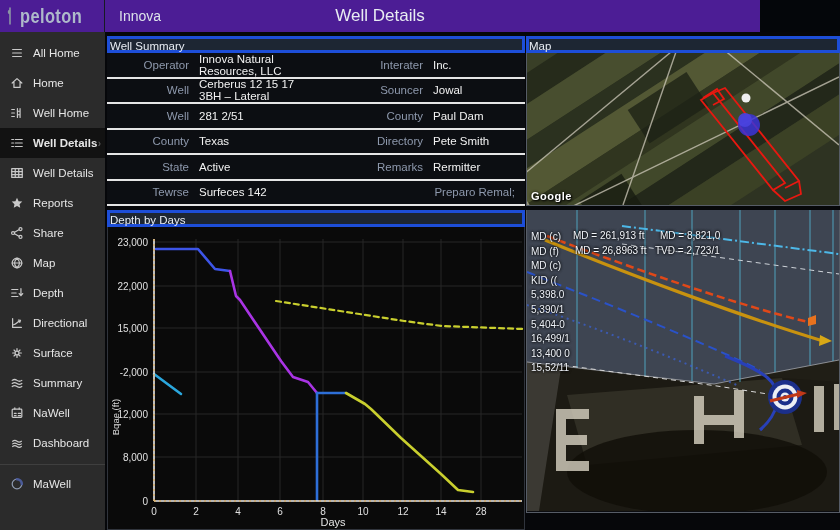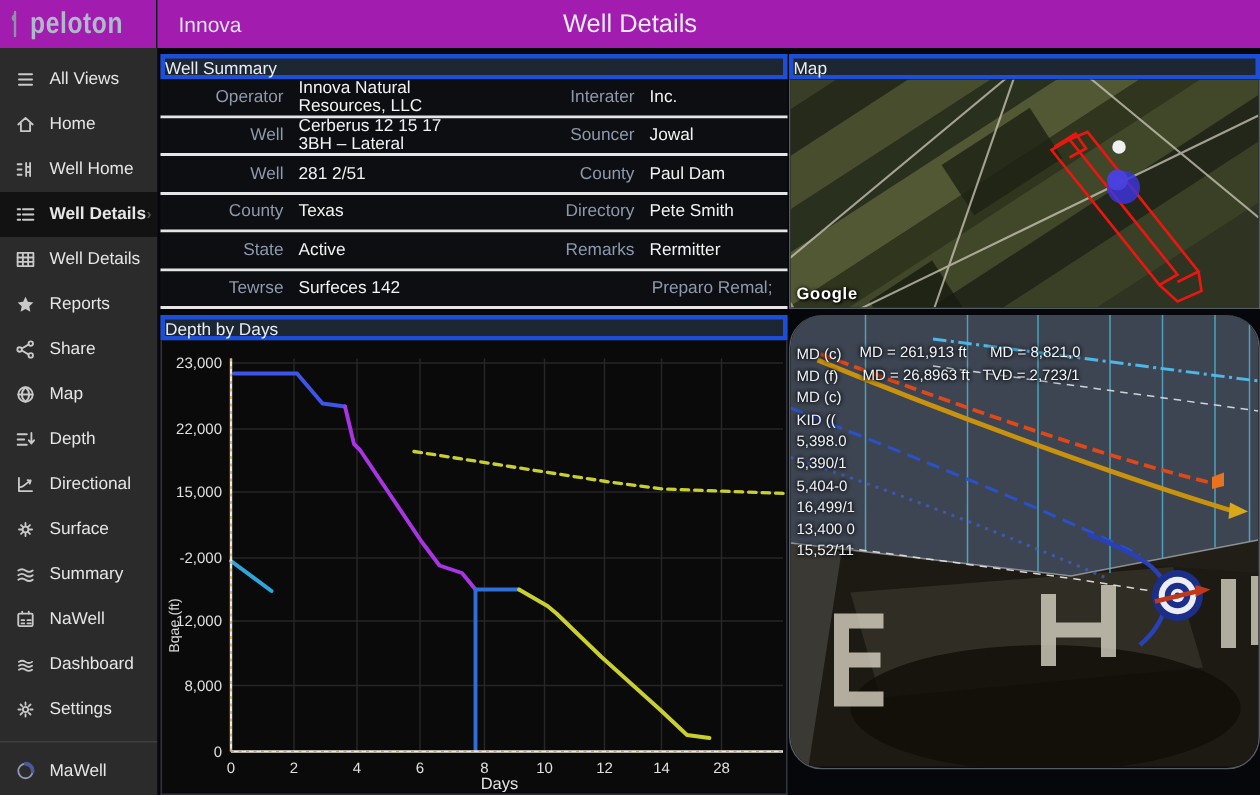--- a/index.html
+++ b/index.html
@@ -1,19 +1,19 @@
 <!DOCTYPE html>
 <html><head>
 <meta charset="utf-8">
 <style>
   html,body{margin:0;padding:0;background:#000;}
   .app{position:relative;width:840px;height:530px;background:#04060a;overflow:hidden;
        font-family:"Liberation Sans",sans-serif;-webkit-font-smoothing:antialiased;}
   
-  .topbar{position:absolute;left:0;top:0;width:840px;height:32px;background:#a21caf;
+  .topbar{position:absolute;left:0;top:0;width:760px;height:32px;background:#4c1d95;
           border-bottom:1px solid #000;display:flex;align-items:center;}
   .logo-block{width:105px;height:100%;display:flex;align-items:center;gap:6px;
               padding-left:6px;box-sizing:border-box;border-right:1px solid #161b24;}
   .peloton-mark{width:8px;height:20px;display:inline-block;}
   .peloton-text{font-size:20px;font-weight:700;color:#aeb9ca;letter-spacing:.5px;
                 transform:scaleX(.82);transform-origin:left center;}
   .workspace{padding-left:14px;font-size:14px;color:#dde2ea;}
   .page-title{position:absolute;left:0;right:0;text-align:center;font-size:17px;color:#e8ecf2;}
   
   .sidebar{position:absolute;left:0;top:32px;width:105px;height:498px;background:#2b2b2b;
@@ -66,21 +66,21 @@
     <div class="page-title">Well Details</div>
   </div>
 
   <div class="sidebar" id="sidebar">
       <div class="side-item">
         <span class="icon">
           <svg viewBox="0 0 16 16">
             <path d="M3 4h10M3 8h10M3 12h10"></path>
           </svg>
         </span>
-        <span>All Views</span>
+        <span>All Home</span>
       </div>
       <div class="side-item">
         <span class="icon">
           <svg viewBox="0 0 16 16">
             <path d="M2.5 8l5.5-5 5.5 5M4.5 7v6h7V7"></path>
           </svg>
         </span>
         <span>Home</span>
       </div>
       <div class="side-item">
@@ -178,29 +178,20 @@
         </span>
         <span>NaWell</span>
       </div>
       <div class="side-item">
         <span class="icon">
           <svg viewBox="0 0 16 16">
             <path d="M3 6q2.5-1.8 5 0t5 0M3 9q2.5-1.8 5 0t5 0M3 12q2.5-1.8 5 0t5 0"></path>
           </svg>
         </span>
         <span>Dashboard</span>
-      </div>
-      <div class="side-item">
-        <span class="icon">
-          <svg viewBox="0 0 16 16">
-            <circle cx="8" cy="8" r="2"></circle>
-            <path d="M8 2.6v1.8M8 11.6v1.8M2.6 8h1.8M11.6 8h1.8M4.2 4.2l1.3 1.3M10.5 10.5l1.3 1.3M11.8 4.2l-1.3 1.3M5.5 10.5l-1.3 1.3"></path>
-          </svg>
-        </span>
-        <span>Settings</span>
       </div>
       <div class="side-divider"></div>
       <div class="side-item">
         <span class="icon">
           <svg viewBox="0 0 16 16">
             <circle cx="8" cy="8" r="5.5" stroke="#8e9ab0"></circle>
             <path d="M8 2.5a5.5 5.5 0 015.5 5.5" stroke="#4a5a98" stroke-width="3"></path>
           </svg>
         </span>
         <span>MaWell</span>
@@ -347,21 +338,21 @@
           <g>
             <circle cx="222" cy="72" r="11" fill="#3c34d8" opacity=".85"></circle>
             <circle cx="218" cy="67" r="7" fill="#4a42e0" opacity=".9"></circle>
           </g>
         </svg>
         <div class="google">Google</div>
       </div>
     </div>
 
     <div class="panel" style="left:421px;top:178px;width:314px;">
-      <div class="panel-body media" style="height:303px;overflow:hidden;border-radius:22px;">
+      <div class="panel-body media" style="height:303px;overflow:hidden;">
         <svg width="312" height="301" viewBox="0 0 312 301">
 
           <rect width="312" height="301" fill="#201e16"></rect>
           <polygon points="0,150 312,172 312,301 0,301" fill="#1c1a13"></polygon>
           <polygon points="40,185 255,168 275,235 60,255" fill="#4a463a" opacity=".45"></polygon>
           <ellipse cx="170" cy="262" rx="130" ry="42" fill="#100e08" opacity=".8"></ellipse>
           <polygon points="0,150 34,158 12,301 0,301" fill="#55544e" opacity=".55"></polygon>
 
           <g stroke="#d8d2c2" stroke-width="10" fill="none" opacity=".8">
             <path d="M62 204 h-28 v52 h28 M36 230 h24"></path>

